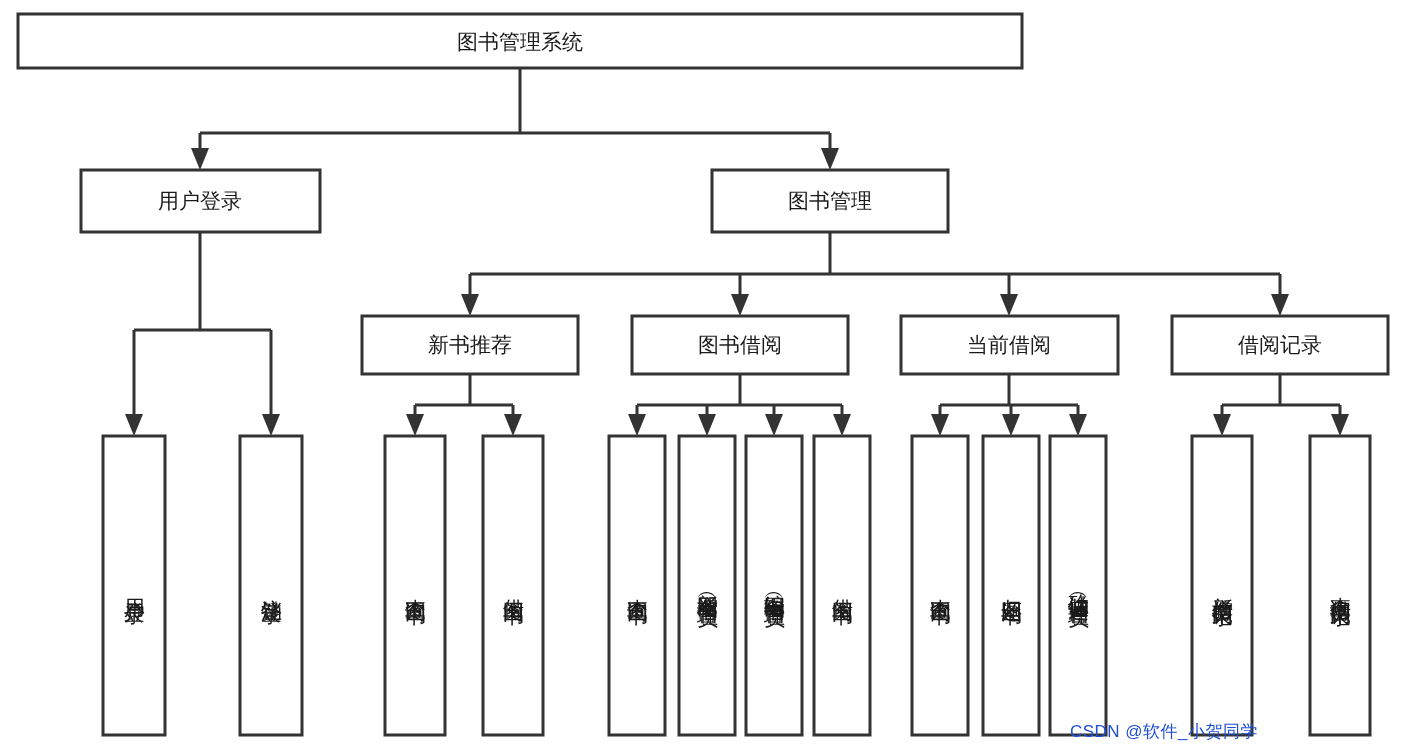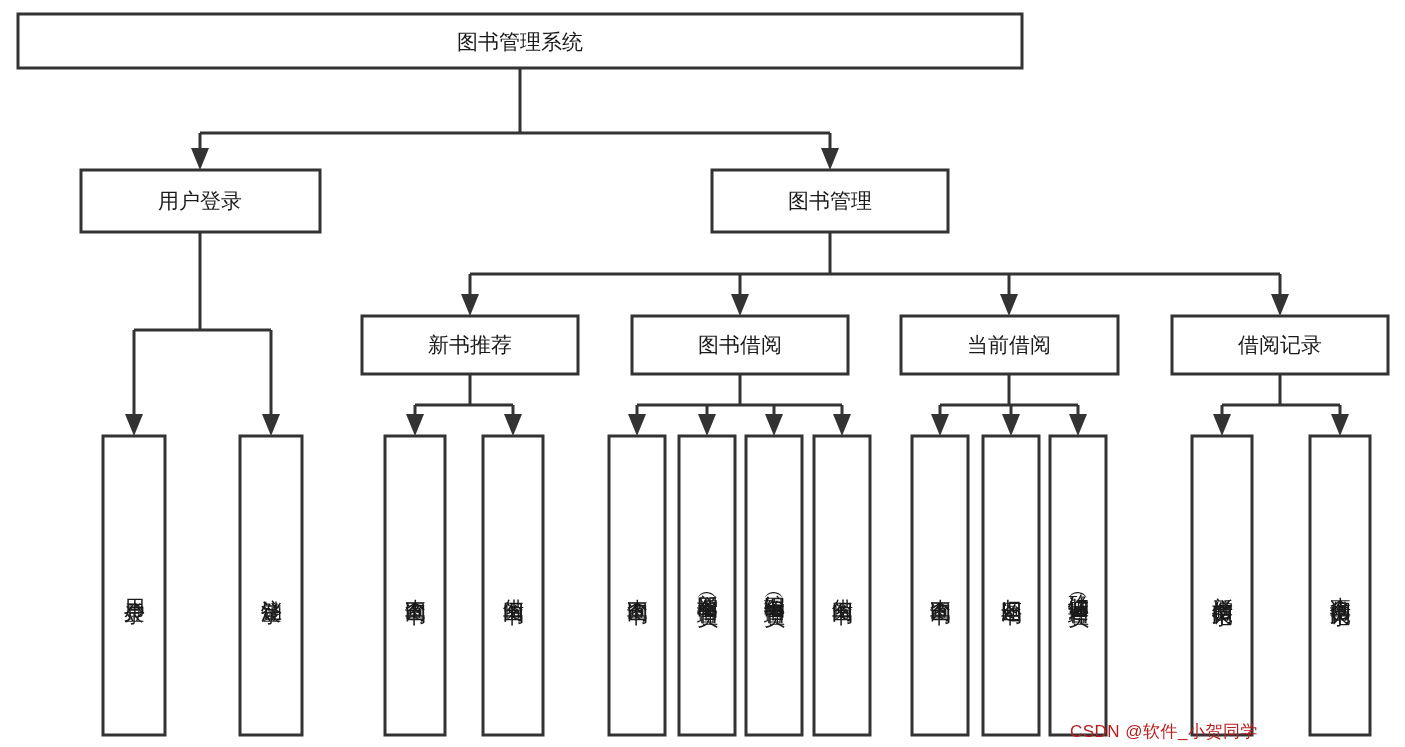--- a/index.html
+++ b/index.html
@@ -63,21 +63,21 @@
     display: flex;
     align-items: center;
     justify-content: center;
   }
   .watermark {
     position: absolute;
     right: 8px;
     bottom: 4px;
     font-family: "Liberation Sans", "DejaVu Sans", sans-serif;
     font-size: 17px;
-    color: #b91c1c;
+    color: #1d4ed8;
     letter-spacing: 0.5px;
     white-space: nowrap;
   }
 </style>
 </head>
 <body>
 
 <div id="diagram-root">
 
   <svg class="tree" viewBox="0 0 1405 747" xmlns="http://www.w3.org/2000/svg">

